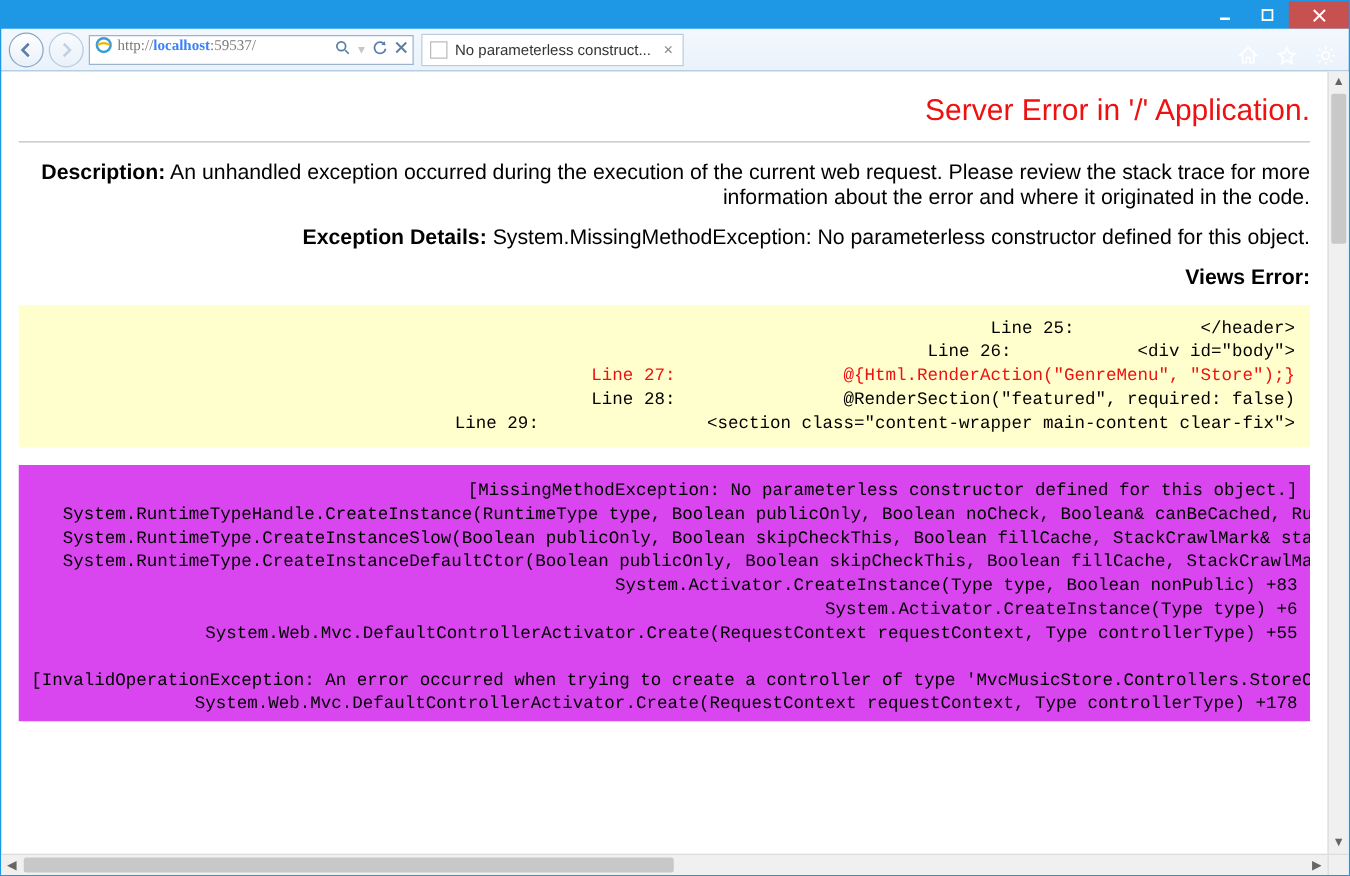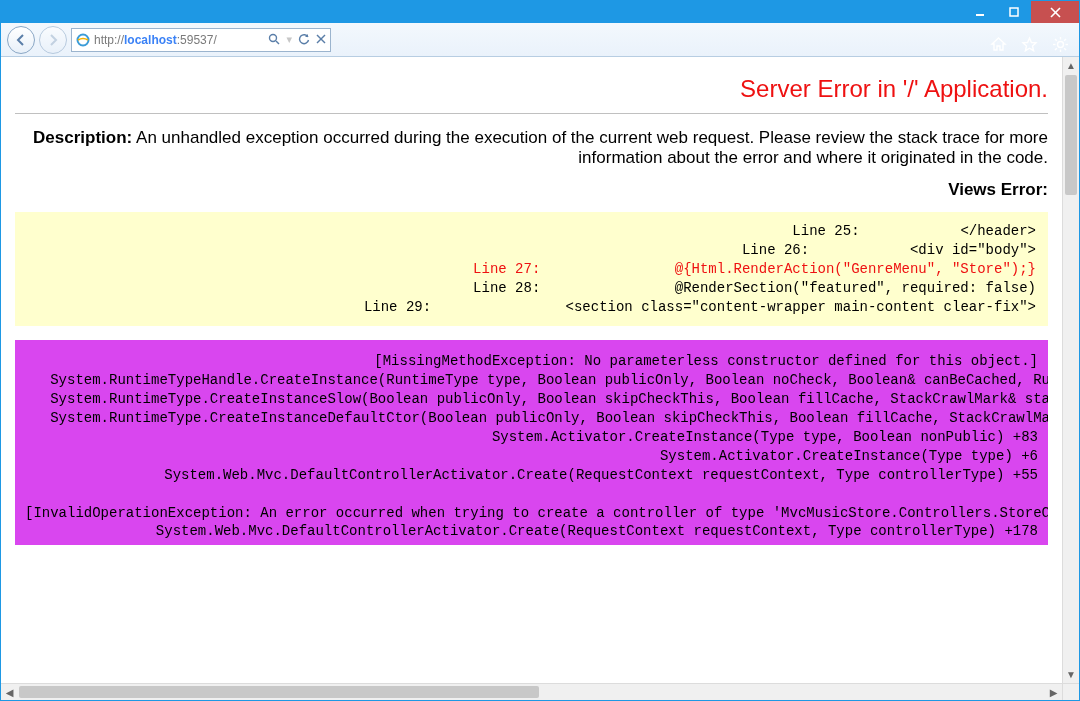--- a/index.html
+++ b/index.html
@@ -53,24 +53,24 @@
     background: linear-gradient(#fff,#e8f0f9);
     color: #5a7ea8;
   }
   .nav-circle.disabled { opacity:.55; }
   .addr-wrap {
     flex: 0 0 260px;
     height: 24px;
     border: 1px solid #9bb4ce;
     background: #fff;
     display: flex;
-    align-items:center;
     padding: 0 4px;
     font-size: 12px;
     color: #333;
+    font-family: Liberation Serif, serif;
   }
   .addr-wrap .ie-icon { width:14px;height:14px;margin-right:4px;display:flex;align-items:center;justify-content:center; }
   .addr-wrap .b { font-weight:700; color:#3b82f6; }
   .addr-wrap .g { color:#7a7a7a; }
   .addr-btns { margin-left:auto; display:flex; align-items:center; gap:6px; color:#5a7ea8; }
   .addr-btns span { font-size:11px; }
   .tab {
     height: 26px;
     border: 1px solid #b7cde2;
     background: #fff;
@@ -222,20 +222,25 @@
             </svg>
         </span>
         <span>
           <svg width="10" height="10">
               <line x1="1" y1="1" x2="9" y2="9" stroke="#5a7ea8" stroke-width="1.5"></line>
               <line x1="9" y1="1" x2="1" y2="9" stroke="#5a7ea8" stroke-width="1.5"></line>
             </svg>
         </span>
       </div>
     </div>
+    <div class="tab">
+      <span class="page-icon"></span>
+      <span>No parameterless construct...</span>
+      <span class="x">×</span>
+    </div>
   </div>
 
   <div class="right-actions">
     <span title="Home">
       <svg width="17" height="17">
           <path d="M8.5 2 L15 8 L13 8 L13 14 L10 14 L10 10 L7 10 L7 14 L4 14 L4 8 L2 8 Z" fill="none" stroke="#fff" stroke-width="1.4"></path>
         </svg>
     </span>
     <span title="Favorites">
       <svg width="17" height="17">
@@ -263,20 +268,24 @@
     <div class="viewport">
 
       <h1 class="err-title">Server Error in '/' Application.</h1>
       <hr class="hr1">
 
       <div class="line">
         <b>Description:</b>
         <span>An unhandled exception occurred during the execution of the current web request. Please review the stack trace for more information about the error and where it originated in the code.</span>
       </div>
 
+      <div class="line">
+        <b>Exception Details:</b>
+        <span>System.MissingMethodException: No parameterless constructor defined for this object.</span>
+      </div>
 
       <div class="line">
         <b>Views Error:</b>
       </div>
 
       <div class="codebox"><span>Line 25:            &lt;/header&gt;</span>
 <span>Line 26:            &lt;div id="body"&gt;</span>
 <span class="hl">Line 27:                @{Html.RenderAction("GenreMenu", "Store");}</span>
 <span>Line 28:                @RenderSection("featured", required: false)</span>
 <span>Line 29:                &lt;section class="content-wrapper main-content clear-fix"&gt;</span></div>

